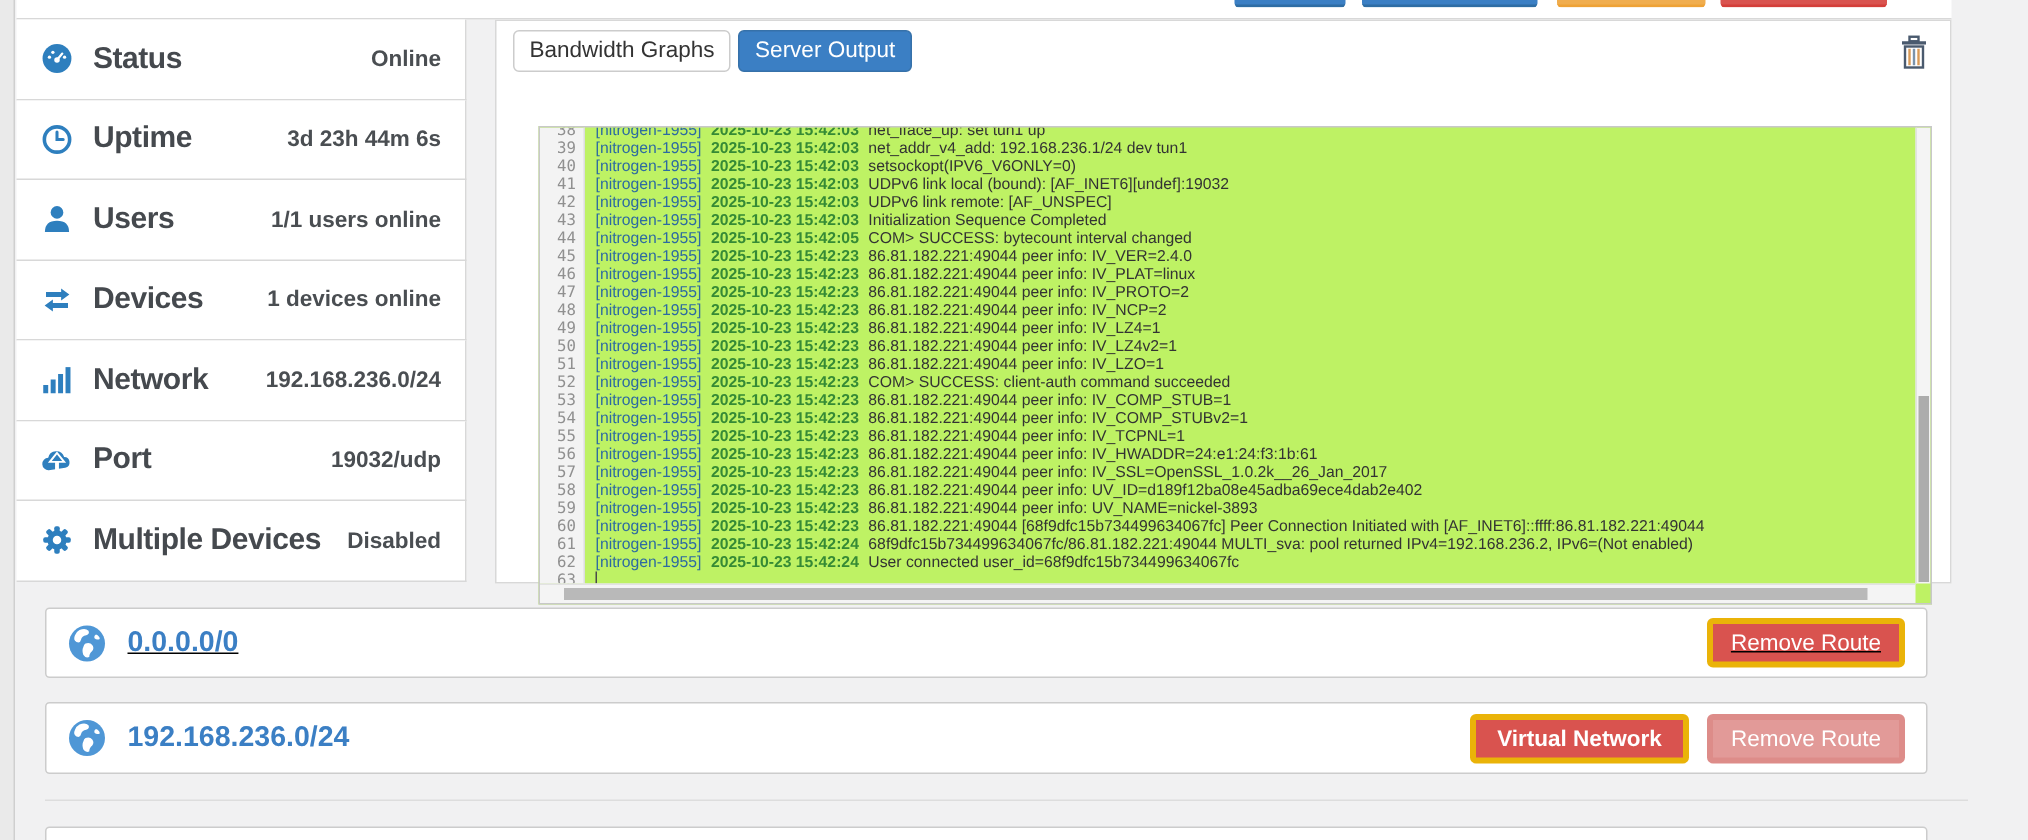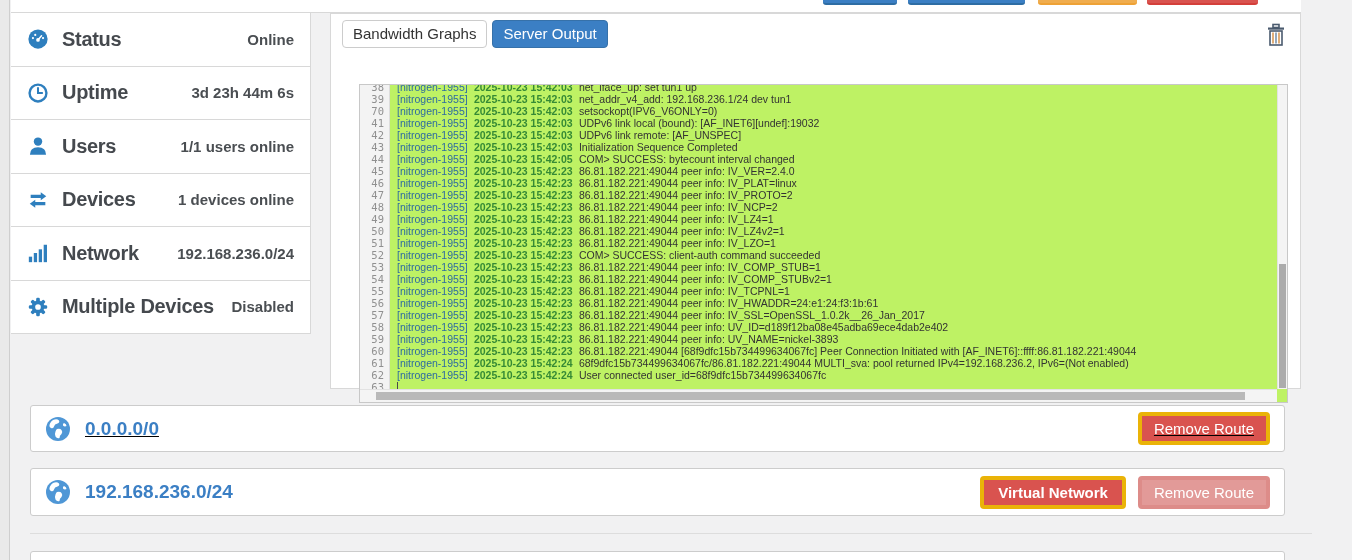--- a/index.html
+++ b/index.html
@@ -136,20 +136,29 @@
     <svg class="icn" viewBox="0 0 24 24">
       <rect x="2" y="16" width="3.6" height="6" fill="#2e7fbe"></rect>
       <rect x="7.4" y="12" width="3.6" height="10" fill="#2e7fbe"></rect>
       <rect x="12.8" y="8" width="3.6" height="14" fill="#2e7fbe"></rect>
       <rect x="18.2" y="3" width="3.6" height="19" fill="#2e7fbe"></rect>
     </svg>
     <span class="side-label">Network</span>
     <span class="side-value">192.168.236.0/24</span>
   </div>
 
+  <div class="side-row">
+    <svg class="icn" viewBox="0 0 24 24">
+      <path d="M6 19 a4.5 4.5 0 0 1 -0.4 -9 a6 6 0 0 1 11.6 -0.6 a4 4 0 0 1 0.8 7.9 z" fill="#2e7fbe"></path>
+      <rect x="10.6" y="12" width="2.8" height="8" fill="#fff"></rect>
+      <path d="M12 6.5 L6.8 13 H17.2 Z" fill="#2e7fbe" stroke="#fff" stroke-width="1.4"></path>
+    </svg>
+    <span class="side-label">Port</span>
+    <span class="side-value">19032/udp</span>
+  </div>
 
   <div class="side-row">
     <svg class="icn" viewBox="0 0 24 24">
       <g fill="#2e7fbe">
         <rect x="10" y="2" width="4" height="20" rx="1.4"></rect>
         <rect x="10" y="2" width="4" height="20" rx="1.4" transform="rotate(45 12 12)"></rect>
         <rect x="10" y="2" width="4" height="20" rx="1.4" transform="rotate(90 12 12)"></rect>
         <rect x="10" y="2" width="4" height="20" rx="1.4" transform="rotate(135 12 12)"></rect>
         <circle cx="12" cy="12" r="7"></circle>
       </g>
@@ -177,21 +186,21 @@
   </svg>
 
   <div class="logbox">
     <div class="gutter">
       <div class="gutter-inner">
 
           <div class="lnum">38</div>
 
           <div class="lnum">39</div>
 
-          <div class="lnum">70</div>
+          <div class="lnum">40</div>
 
           <div class="lnum">41</div>
 
           <div class="lnum">42</div>
 
           <div class="lnum">43</div>
 
           <div class="lnum">44</div>
 
           <div class="lnum">45</div>

